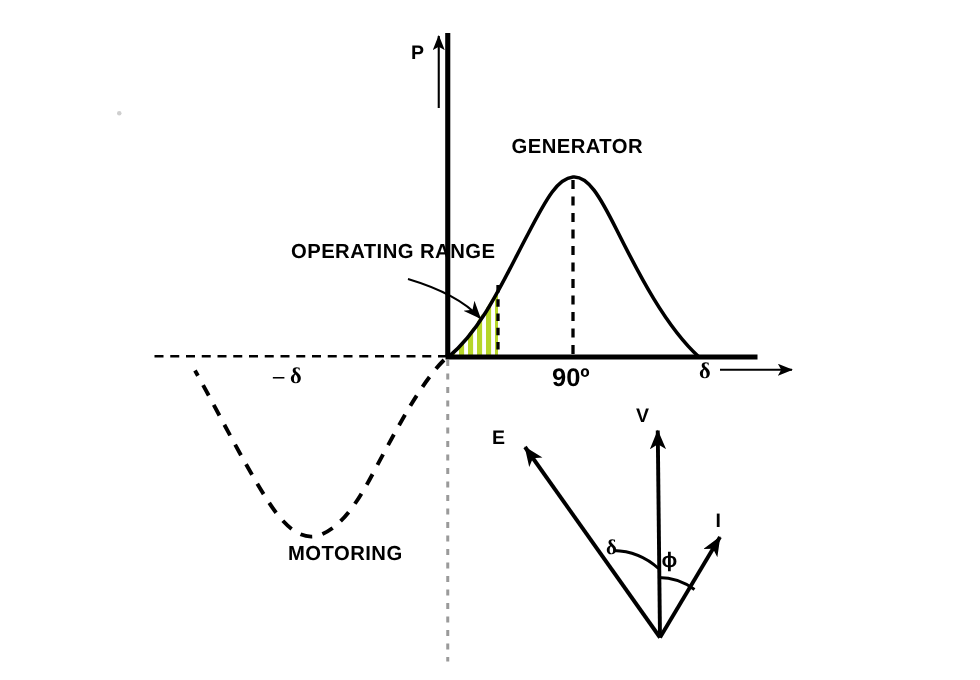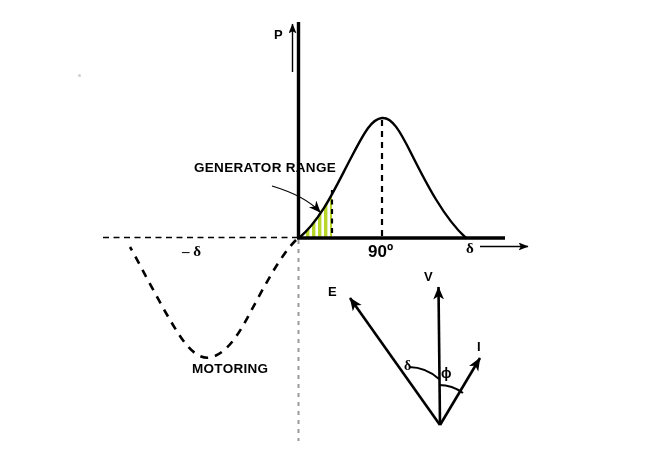--- a/index.html
+++ b/index.html
@@ -194,24 +194,25 @@
 
       <path d="M409,367 A 46,46 0 0 1 439,379" fill="none" stroke="#000000" stroke-width="2"></path>
 
       <path d="M439,385 A 40,40 0 0 1 463,393" fill="none" stroke="#000000" stroke-width="2"></path>
     </g>
 
   </svg>
 
   <div class="lbl" id="label-p-axis">P</div>
 
+  <div class="lbl" id="label-generator">GENERATOR</div>
 
   <div class="lbl" id="label-motoring">MOTORING</div>
 
-  <div class="lbl" id="label-operating-range">GENERATOR RANGE</div>
+  <div class="lbl" id="label-operating-range">OPERATING RANGE</div>
 
   <div class="lbl" id="label-ninety">90º</div>
 
   <div class="lbl lbl-serif" id="label-delta-pos">δ</div>
 
   <div class="lbl lbl-serif" id="label-delta-neg">– δ</div>
 
   <div class="lbl" id="label-phasor-e">E</div>
 
   <div class="lbl" id="label-phasor-v">V</div>

